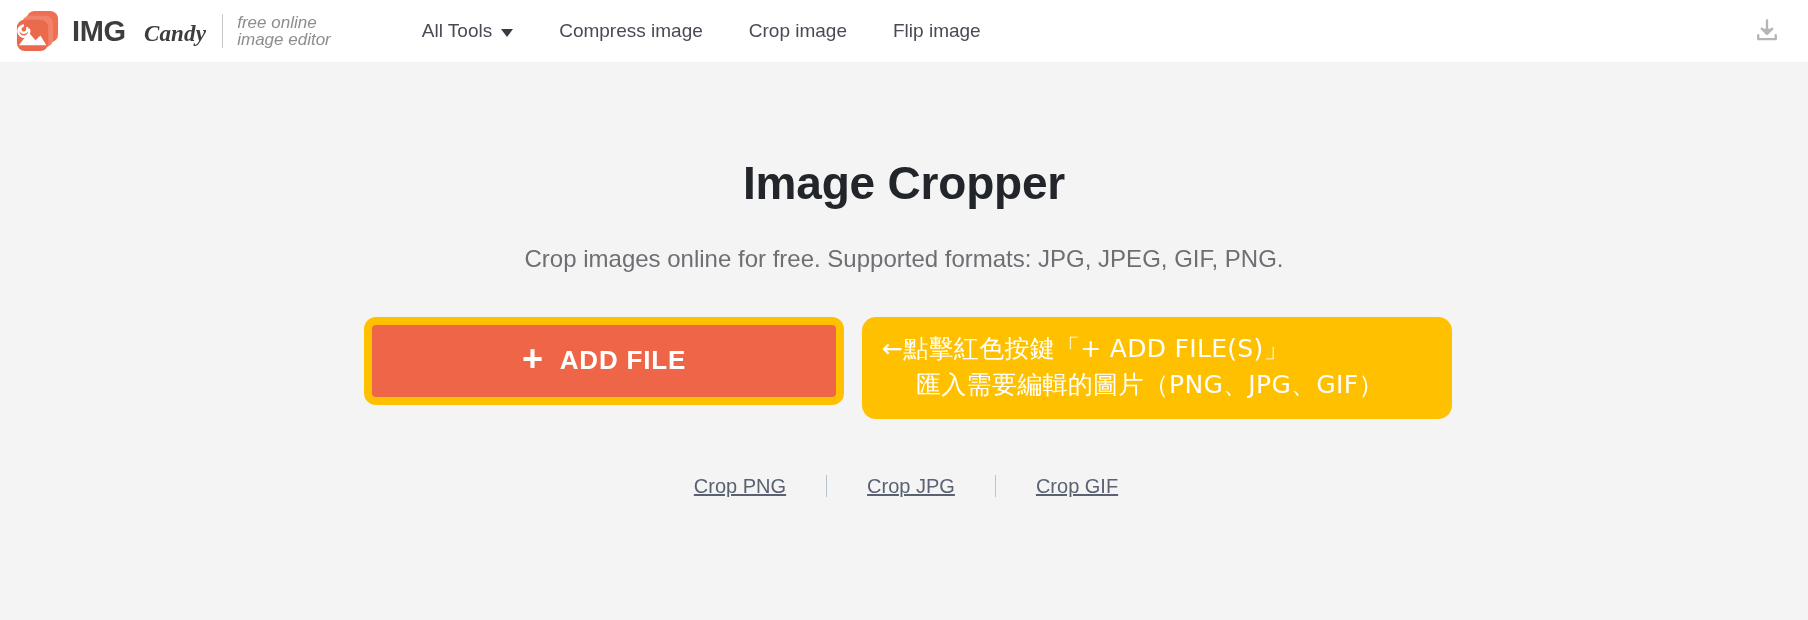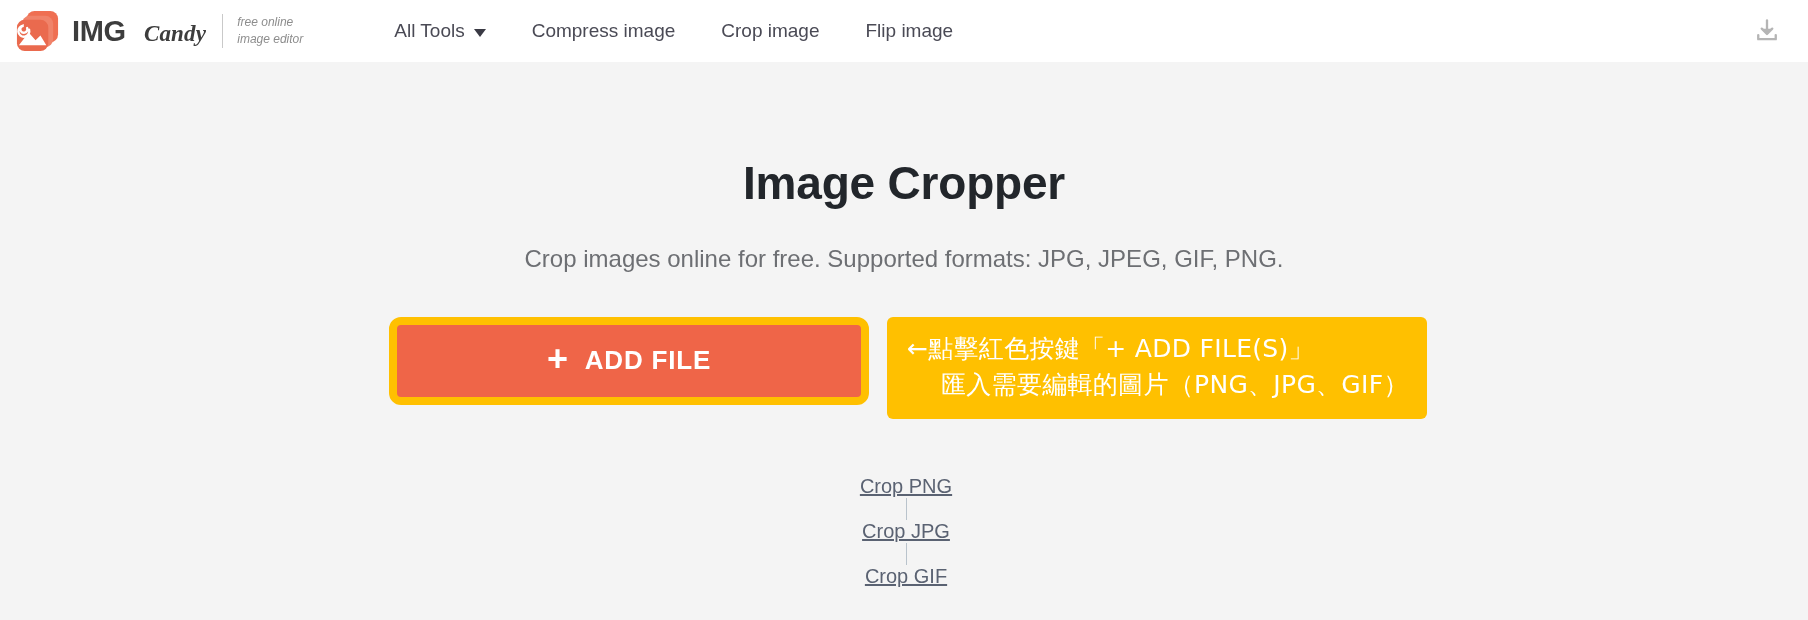--- a/index.html
+++ b/index.html
@@ -59,21 +59,21 @@
     letter-spacing: 0.2px;
   }
   .brand-divider {
     width: 1px;
     height: 34px;
     background: #c9c9c9;
     margin: 0 14px 0 16px;
     flex: 0 0 1px;
   }
   .brand-tagline {
-    font-size: 12px;
+    font-size: 17px;
     line-height: 17px;
     color: #8d8d8d;
     font-style: italic;
     font-family: "Liberation Sans", sans-serif;
     white-space: nowrap;
   }
 
   .nav {
     display: flex;
     align-items: center;
@@ -164,24 +164,24 @@
   }
   .plus-glyph {
     font-size: 36px;
     font-weight: bold;
     line-height: 1;
     position: relative;
     top: -2px;
   }
 
   .annotation-box {
-    width: 540px;
+    width: 590px;
     box-sizing: border-box;
     background: #ffc000;
-    border-radius: 6px;
+    border-radius: 14px;
     padding: 14px 20px 16px 20px;
     color: #ffffff;
     text-align: left;
   }
   .annotation-line {
     font-size: 25px;
     line-height: 36px;
     letter-spacing: 0.3px;
     white-space: nowrap;
     font-family: "DejaVu Sans", sans-serif;
@@ -190,21 +190,20 @@
     padding-left: 34px;
   }
 
   .links-row {
     margin-top: 56px;
     display: flex;
     justify-content: center;
     align-items: center;
     gap: 0;
     padding-left: 4px;
-    flex-direction: column;
   }
   .crop-link {
     font-size: 20px;
     color: #5a6272;
     text-decoration: underline;
     padding: 0 40px;
     white-space: nowrap;
     cursor: pointer;
   }
   .link-sep {

